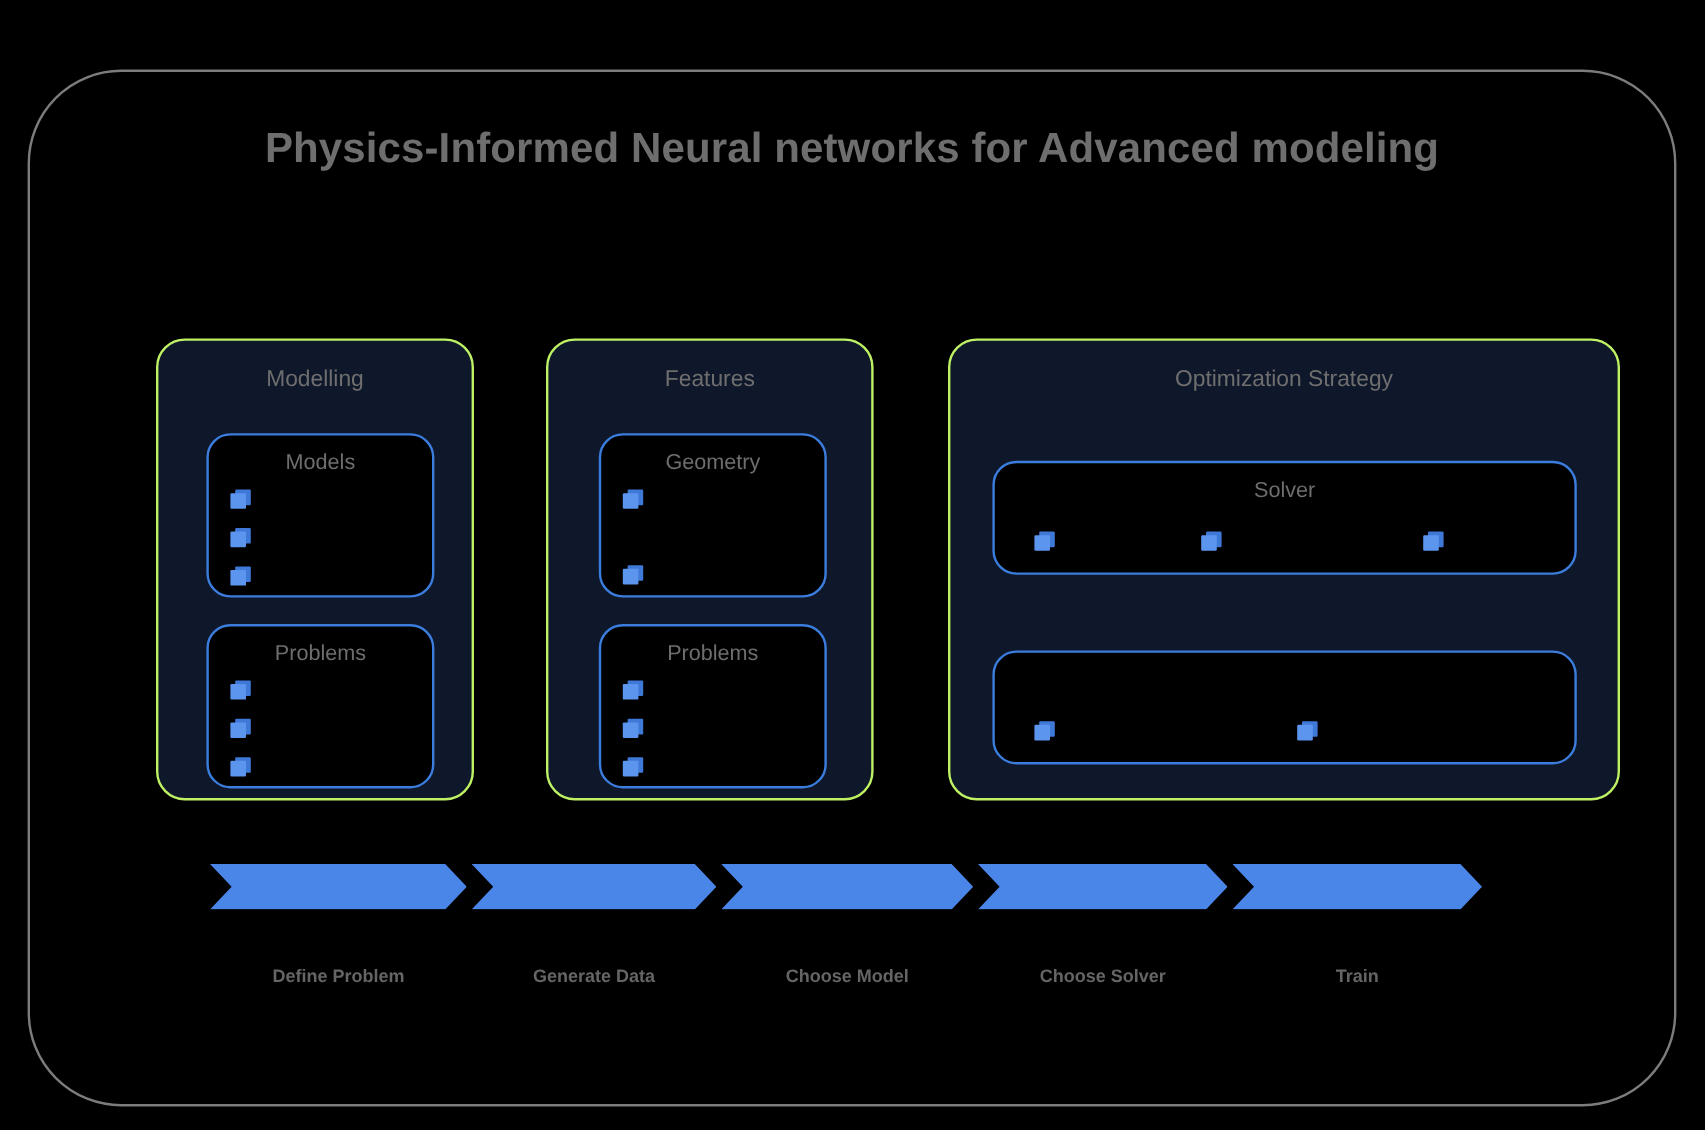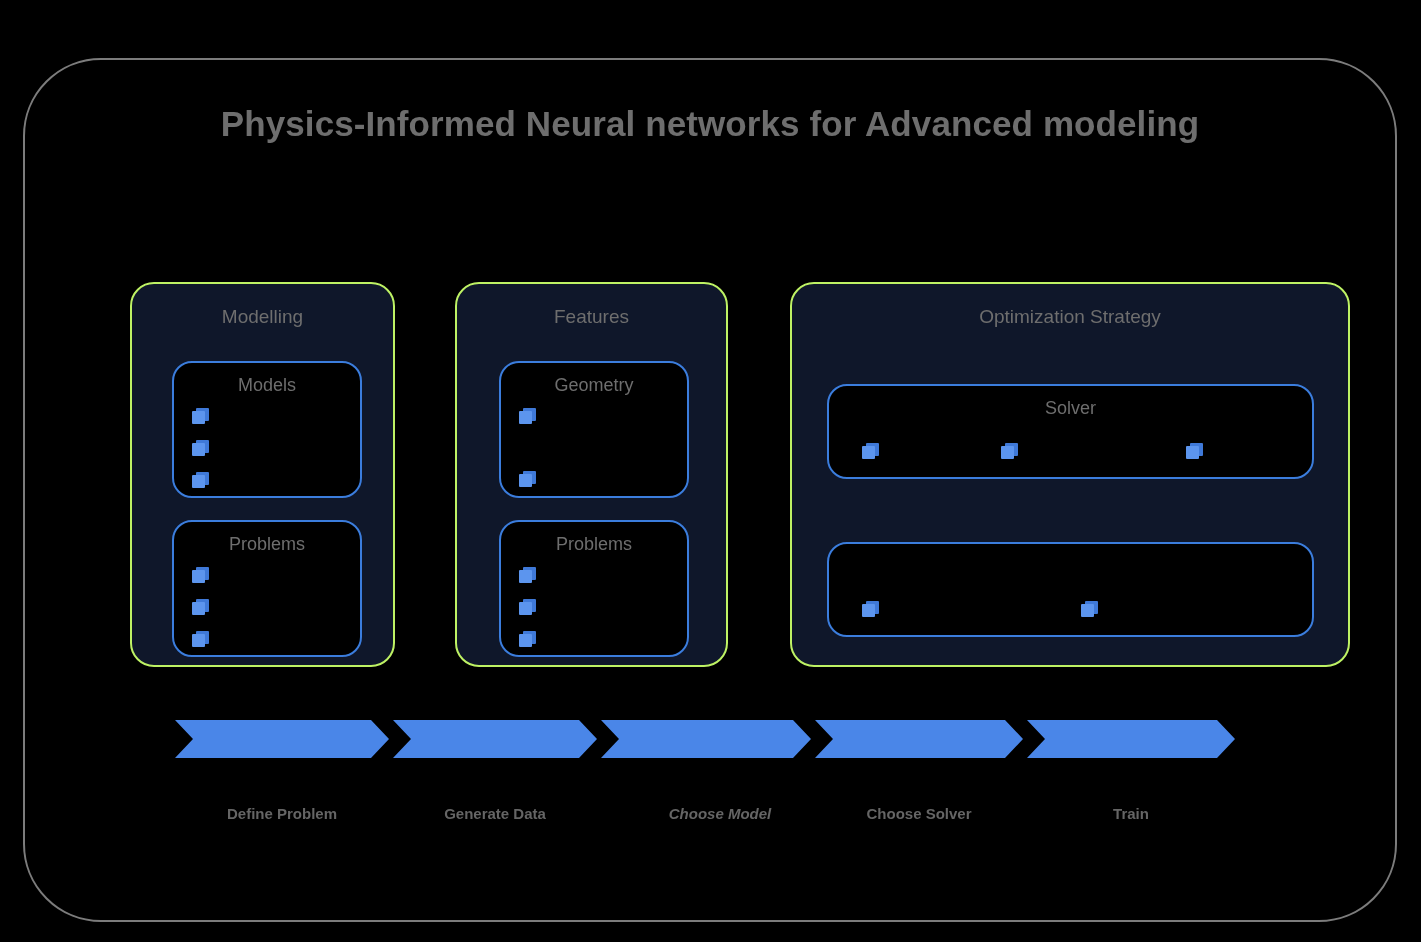--- a/index.html
+++ b/index.html
@@ -253,21 +253,21 @@
 
   <div id="pipeline">
 
     <div class="chevron first" style="left:0px; width:214px;"></div>
     <div class="step-label" style="left:0px; width:214px;">Define Problem</div>
 
     <div class="chevron" style="left:218px; width:204px;"></div>
     <div class="step-label" style="left:218px; width:204px;">Generate Data</div>
 
     <div class="chevron" style="left:426px; width:210px;"></div>
-    <div class="step-label" style="left:440px; width:210px;font-style:italic;">Choose Model</div>
+    <div class="step-label" style="left:426px; width:210px;">Choose Model</div>
 
     <div class="chevron" style="left:640px; width:208px;"></div>
     <div class="step-label" style="left:640px; width:208px;">Choose Solver</div>
 
     <div class="chevron" style="left:852px; width:208px;"></div>
     <div class="step-label" style="left:852px; width:208px;">Train</div>
 
   </div>
 
 </div>

